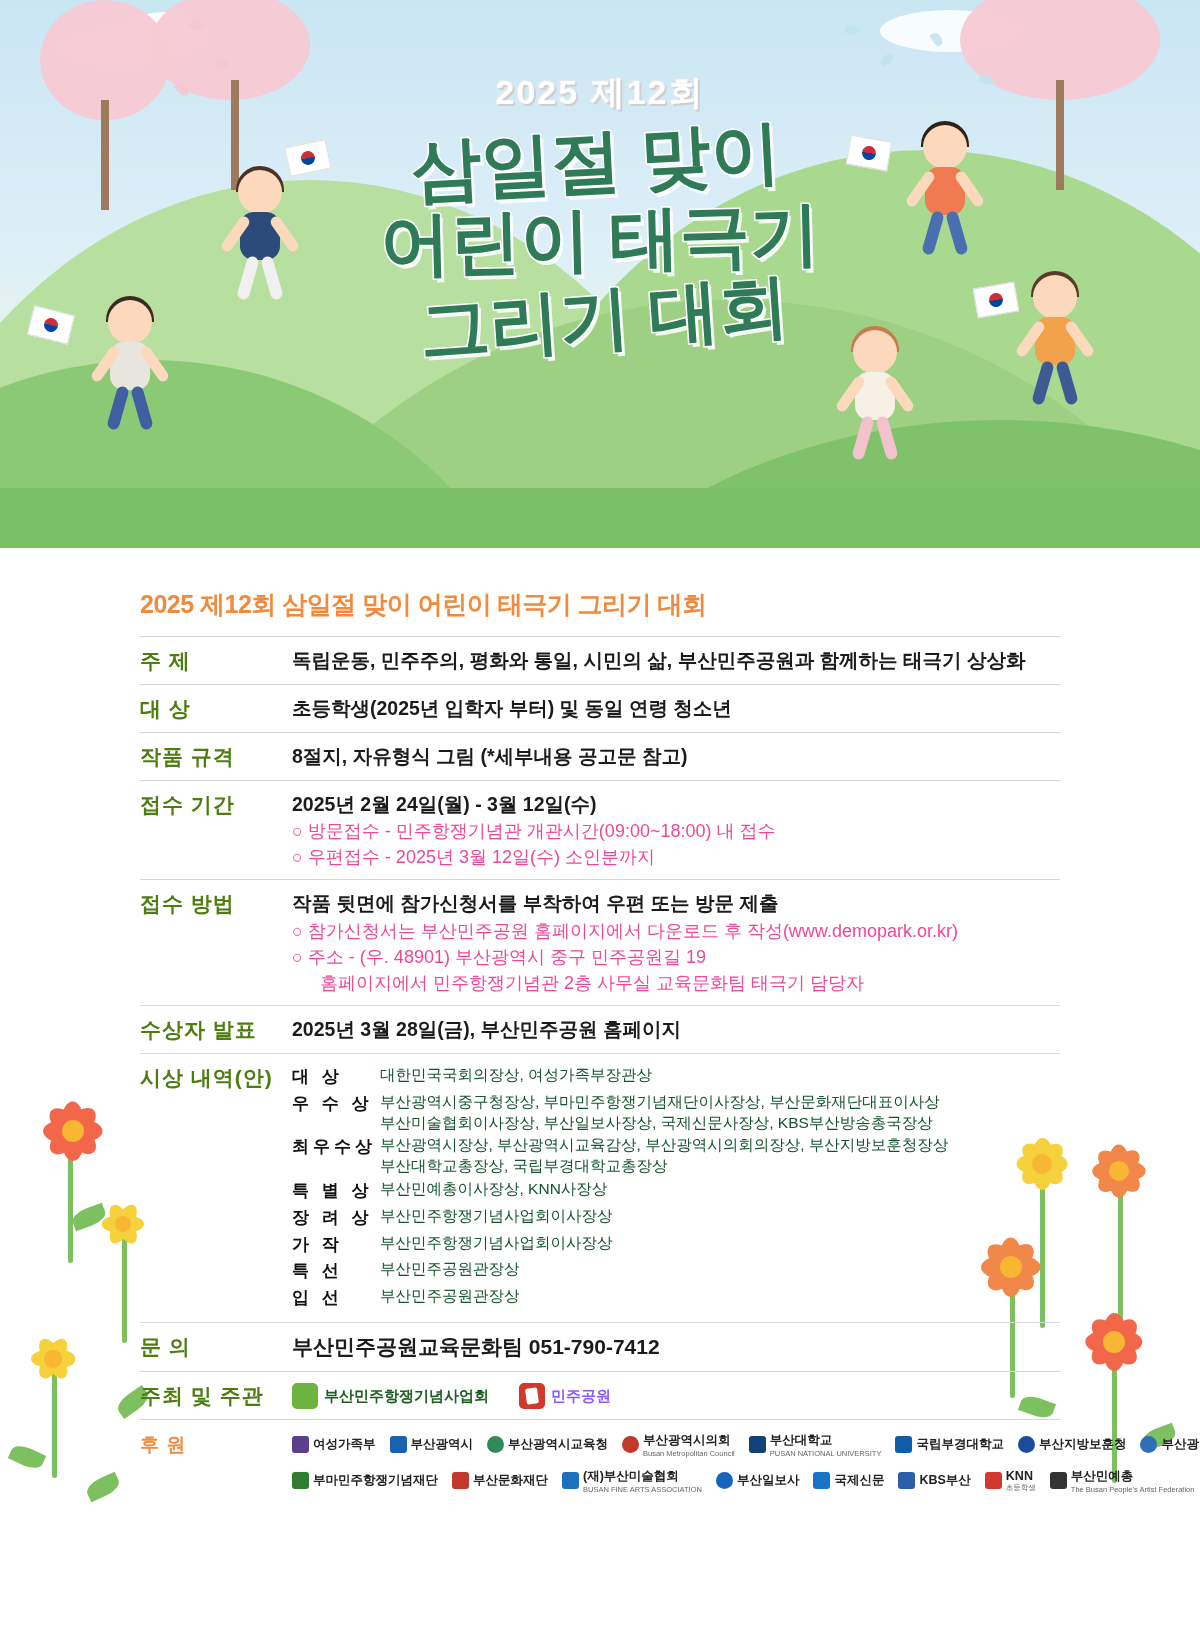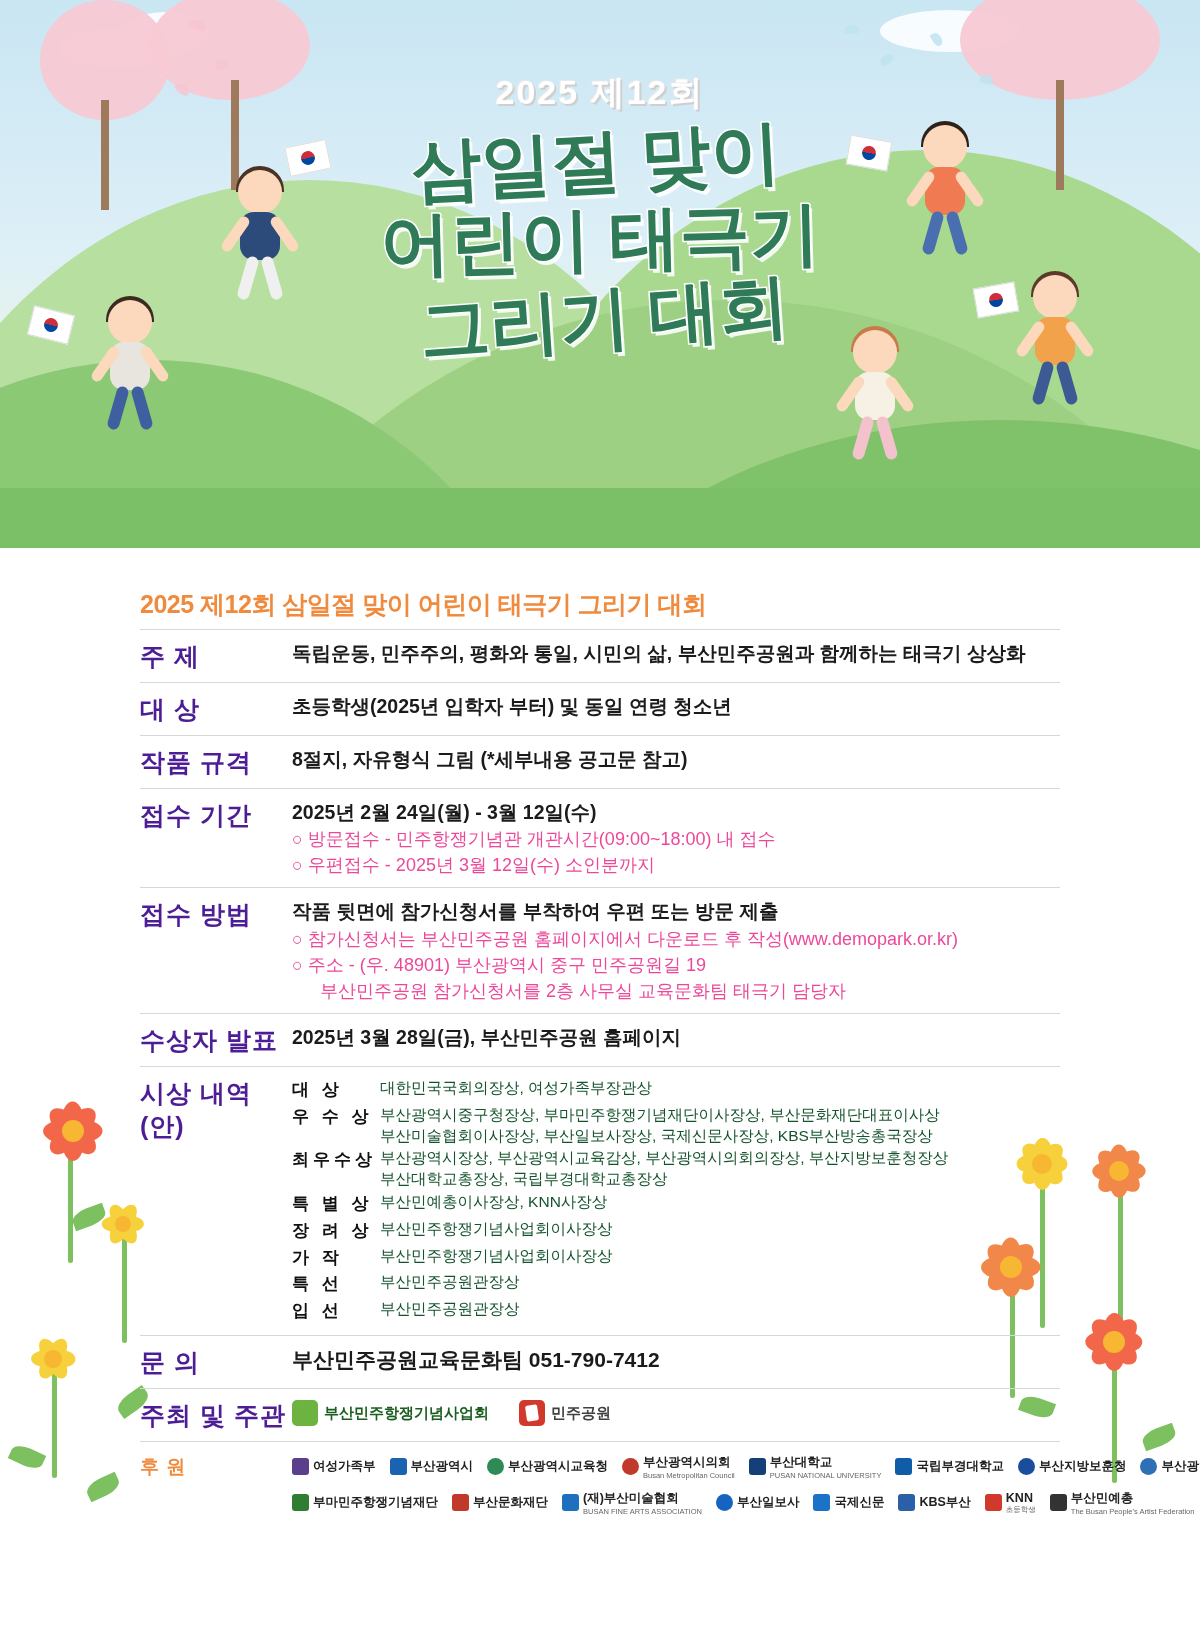--- a/index.html
+++ b/index.html
@@ -81,27 +81,27 @@
     width:1200px; height:1098px;
     background:#ffffff;
     overflow:hidden;
   }
   .content {
     position:absolute; left:140px; top:40px; width:920px;
     z-index:3;
   }
   .doc-title {
     color:#f08a3c; font-size:25px; font-weight:bold; letter-spacing:-0.5px;
-    margin-bottom:8px;
+    margin-bottom:15px;
   }
   .row { display:flex; border-top:1px solid #d8d8d8; padding:9px 0 9px 0; }
   .row.first { border-top:1px solid #d8d8d8; }
   .row .label {
     width:152px; flex:0 0 152px;
-    color:#4c1d95; font-weight:bold; font-size:25px;
+    color:#4d7c0f; font-weight:bold; font-size:21px;
     letter-spacing:1px;
     padding-top:1px;
   }
   .row .val { flex:1; font-size:19px; color:#1b1b1b; line-height:1.45; }
   .val .strong { font-weight:bold; font-size:19.5px; }
   .val .sub { font-size:18px; color:#ec4899; }
   .val .indent { padding-left:28px; }
 
   
   .prize { display:flex; margin:2px 0; font-size:16px; }
@@ -109,21 +109,21 @@
   .prize .pdesc { flex:1; color:#14532d; line-height:1.35; font-size:15.5px; }
 
   .row.inquiry .val { font-weight:bold; font-size:21px; }
 
   
   .org-logos { display:flex; align-items:center; gap:30px; padding-top:2px; }
   .logo-chip { display:flex; align-items:center; gap:6px; font-size:15px; font-weight:bold; color:#1b5e20; }
   .logo-mark { width:26px; height:26px; border-radius:5px; background:#6cb33f; display:inline-block; position:relative; }
   .logo-mark.red { background:#d0392b; }
   .logo-mark.red::after { content:""; position:absolute; left:7px; top:5px; width:12px; height:16px; background:#fff; border-radius:2px; transform:rotate(-8deg); }
-  .logo-chip.blue { color:#404040; }
+  .logo-chip.blue { color:#8b5cf6; }
 
   
   .sponsors { display:flex; border-top:1px solid #d8d8d8; padding:12px 0 0 0; }
   .sponsors .label { width:152px; flex:0 0 152px; color:#f08a3c; font-weight:bold; font-size:19px; letter-spacing:1px; }
   .sponsor-grid { flex:1; }
   .sponsor-line { display:flex; flex-wrap:nowrap; align-items:center; gap:14px; margin-bottom:10px; }
   .sponsor {
     display:flex; align-items:center; gap:4px;
     font-size:12.5px; color:#222; white-space:nowrap;
   }
@@ -388,21 +388,21 @@
         <div class="sub">○ 우편접수 - 2025년 3월 12일(수) 소인분까지</div>
       </div>
     </div>
 
     <div class="row">
       <div class="label">접수 방법</div>
       <div class="val">
         <div class="strong">작품 뒷면에 참가신청서를 부착하여 우편 또는 방문 제출</div>
         <div class="sub">○ 참가신청서는 부산민주공원 홈페이지에서 다운로드 후 작성(www.demopark.or.kr)</div>
         <div class="sub">○ 주소 - (우. 48901) 부산광역시 중구 민주공원길 19</div>
-        <div class="sub indent">부산민주공원 참가신청서를 2층 사무실 교육문화팀 태극기 담당자</div>
+        <div class="sub indent">홈페이지에서 민주항쟁기념관 2층 사무실 교육문화팀 태극기 담당자</div>
       </div>
     </div>
 
     <div class="row">
       <div class="label">수상자 발표</div>
       <div class="val">
         <div class="strong">2025년 3월 28일(금), 부산민주공원 홈페이지</div>
       </div>
     </div>
 

